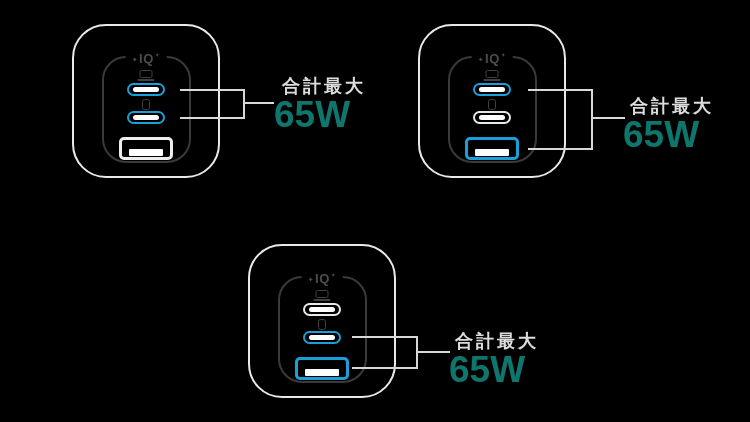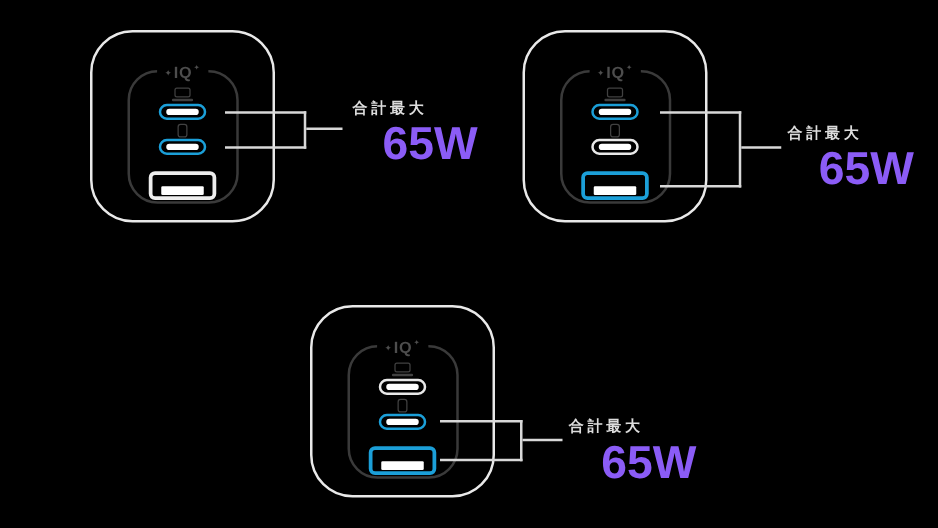--- a/index.html
+++ b/index.html
@@ -38,24 +38,24 @@
   .port.p2{top:87px;}
   .usba{position:absolute;left:47px;top:113px;width:54px;height:23px;background:#000;
         border:3px solid #ededed;border-radius:5px;z-index:3;}
   .usba .tongue{position:absolute;left:7px;top:9px;width:34px;height:7px;
                 background:#fff;border-radius:1px;}
   .port.hl,.usba.hl{border-color:#1b9fd8;}
 
   
   .bracket{position:absolute;border:2px solid #d8d8d8;border-left:none;}
   .midline{position:absolute;height:2px;background:#d8d8d8;}
-  .clabel{position:absolute;color:#dcdcdc;font-size:12px;font-weight:700;
+  .clabel{position:absolute;color:#dcdcdc;font-size:18px;font-weight:700;
           letter-spacing:3px;line-height:16px;white-space:nowrap;}
-  .cvalue{position:absolute;color:#8b5cf6;font-size:37px;font-weight:700;
-          line-height:1.1;white-space:nowrap;margin-left:32px;}
+  .cvalue{position:absolute;color:#0f766e;font-size:37px;font-weight:700;
+          line-height:1.1;white-space:nowrap;}
 
   
   .g1 .charger{left:72px;top:24px;}
   .g1 .bracket{left:180px;top:89px;width:65px;height:30px;}
   .g1 .midline{left:245px;top:102px;width:29px;}
   .g1 .clabel{left:282px;top:78px;}
   .g1 .cvalue{left:274px;top:95px;}
 
   .g2 .charger{left:418px;top:24px;}
   .g2 .bracket{left:528px;top:89px;width:65px;height:61px;}

